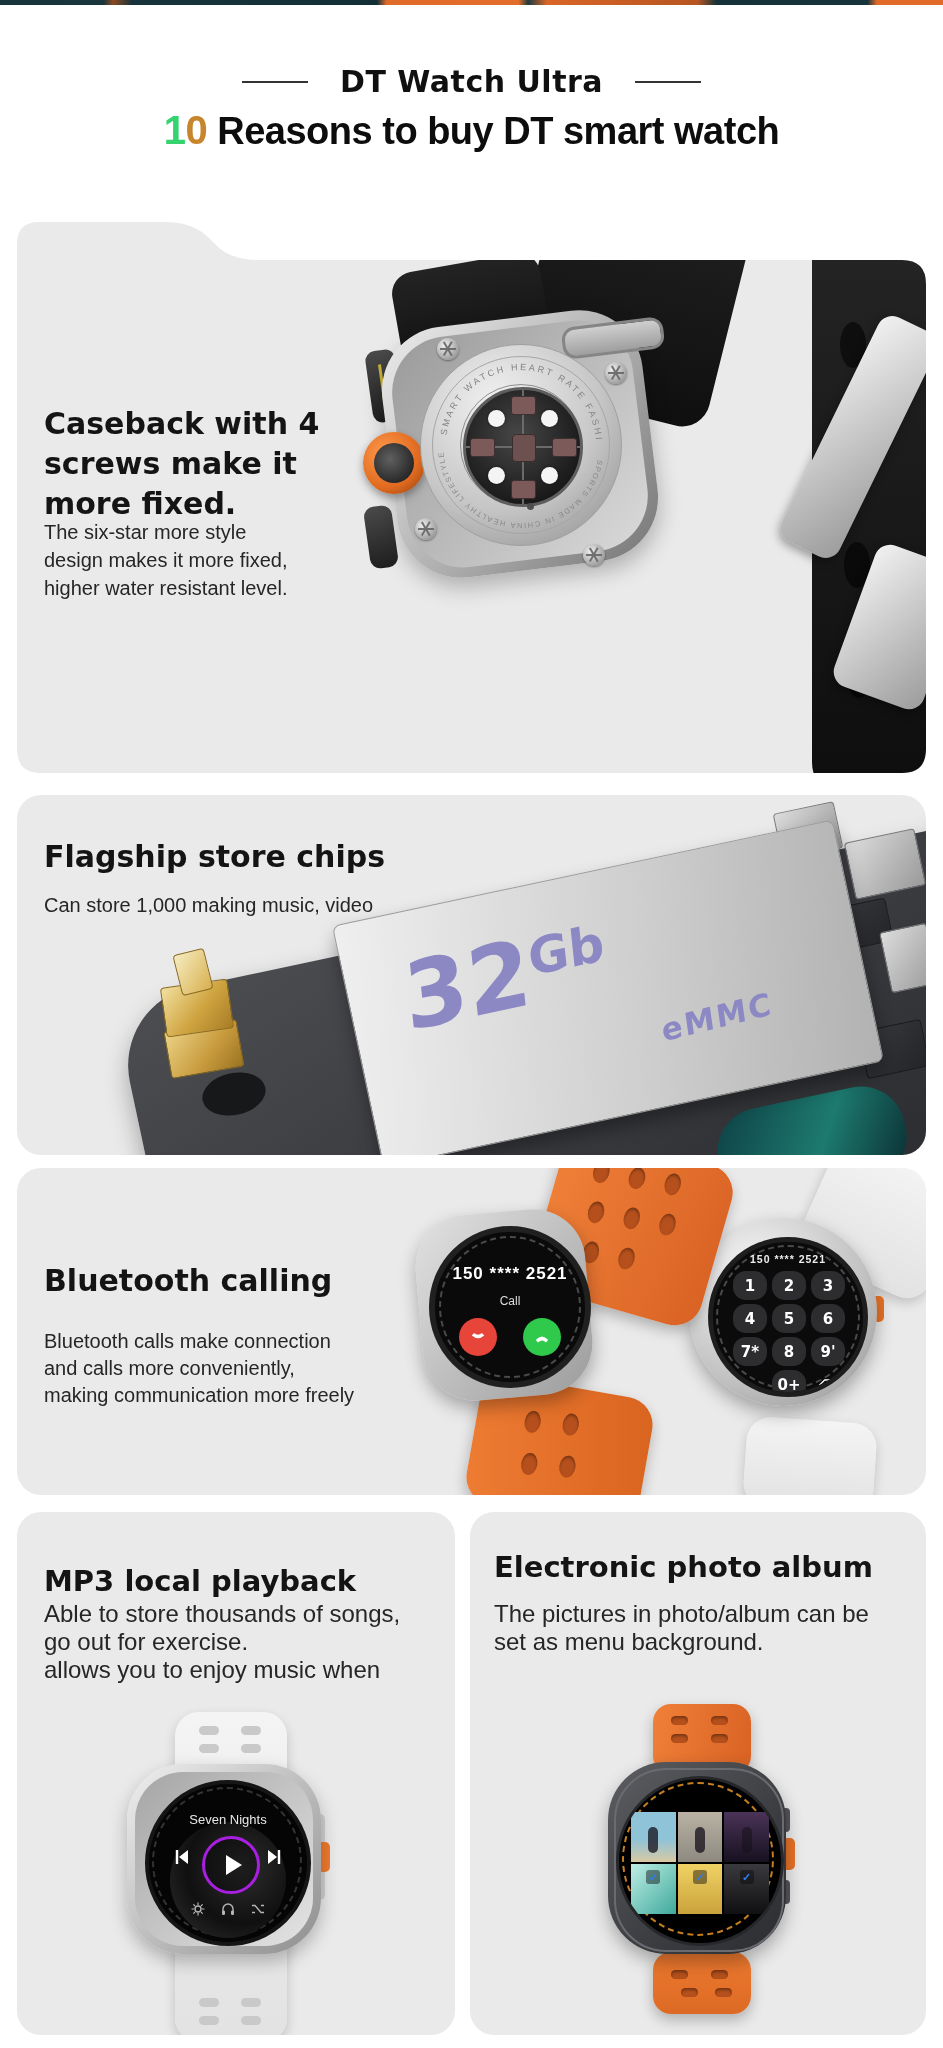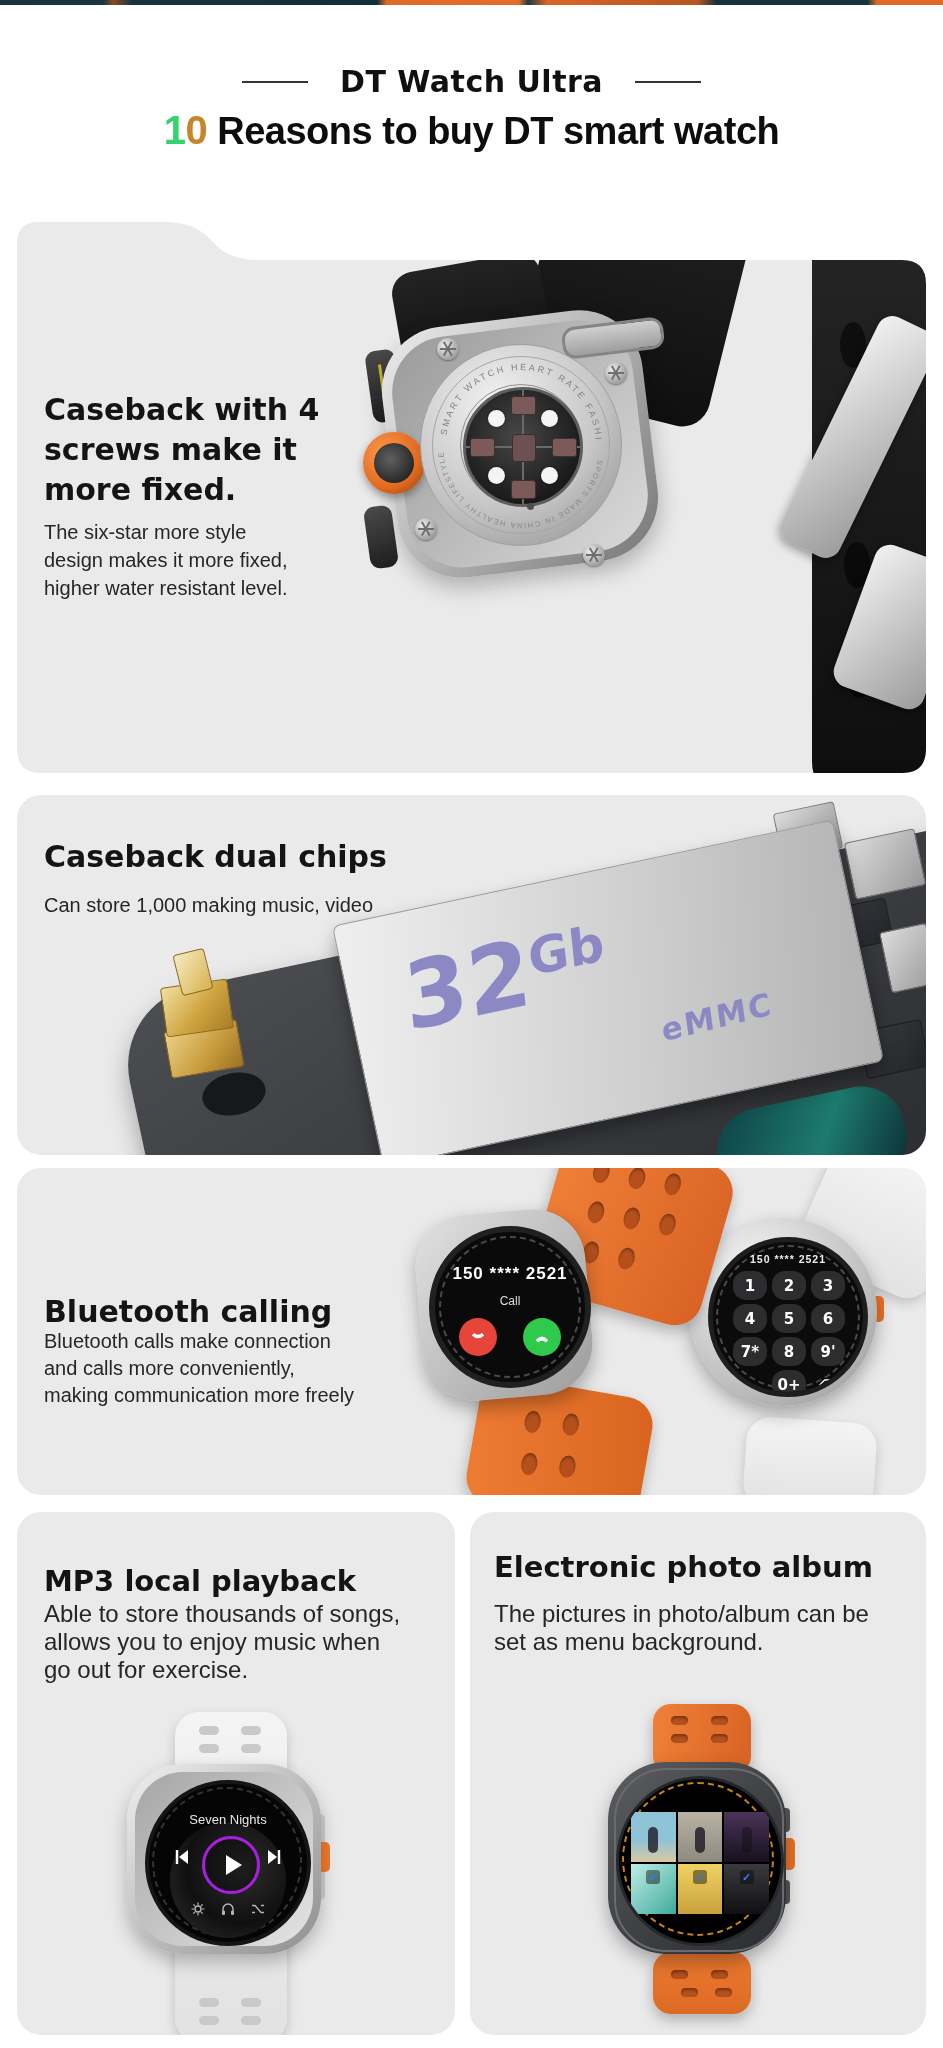--- a/index.html
+++ b/index.html
@@ -221,21 +221,21 @@
         <i style="transform:rotate(120deg);"></i>
       </div>
     <div class="abs screw" style="left:566px;top:322px;">
         <i></i>
         <i style="transform:rotate(60deg);"></i>
         <i style="transform:rotate(120deg);"></i>
       </div>
     <div id="cb-slot" class="abs"></div>
     <div id="cb-mic" class="abs"></div>
 
-    <div class="abs card-h" style="left:27px;top:168px;">
+    <div class="abs card-h" style="left:27px;top:182px;">
       <div>Caseback with 4</div>
       <div>screws make it</div>
       <div>more fixed.</div>
     </div>
     <div class="abs card-b" style="left:27px;top:296px;">
       <div>The six-star more style</div>
       <div>design makes it more fixed,</div>
       <div>higher water resistant level.</div>
     </div>
   </div>
@@ -252,21 +252,21 @@
     <div class="abs comp" style="left:868px;top:132px;width:46px;height:60px;"></div>
     <div class="abs comp" style="left:762px;top:200px;width:50px;height:40px;"></div>
     <div class="abs comp dk" style="left:845px;top:230px;width:62px;height:46px;"></div>
     <div id="teal-part" class="abs"></div>
     <div id="chip" class="abs">
       <div id="chip-text" class="abs">
         <span id="chip-size">32</span><span id="chip-unit">Gb</span>
       </div>
       <div id="chip-type" class="abs">eMMC</div>
     </div>
-    <div class="abs card-h" style="left:27px;top:42px;">Caseback dual chips</div>
+    <div class="abs card-h" style="left:27px;top:42px;">Flagship store chips</div>
     <div class="abs card-b" style="left:27px;top:96px;">
       <div>Can store 1,000 making music, video</div>
     </div>
   </div>
 
   <div id="card-bluetooth" class="card">
 
     <div class="abs white-strap" style="left:795px;top:-15px;width:140px;height:130px;transform:rotate(24deg);"></div>
     <div class="abs white-strap" style="left:728px;top:252px;width:130px;height:90px;transform:rotate(4deg);"></div>
     <div id="bt-crownB" class="abs"></div>
@@ -326,21 +326,21 @@
             <path d="M4 7 Q12 14 20 7 L17 4 Q12 8 7 4 Z" fill="#fff"></path>
           </svg>
       </div>
       <div id="btn-green" class="abs call-btn" style="left:88px;top:86px;">
         <svg width="20" height="14" viewBox="0 0 24 18">
             <path d="M4 13 Q12 4 20 13 L17 16 Q12 11 7 16 Z" fill="#fff"></path>
           </svg>
       </div>
     </div>
 
-    <div class="abs card-h" style="left:27px;top:124px;">Bluetooth calling</div>
+    <div class="abs card-h" style="left:27px;top:93px;">Bluetooth calling</div>
     <div class="abs card-b" style="left:27px;top:160px;line-height:27px;">
       <div>Bluetooth calls make connection</div>
       <div>and calls more conveniently,</div>
       <div>making communication more freely</div>
     </div>
   </div>
 
   <div id="card-mp3" class="card">
     <div id="mp3-strap" class="abs white-strap">
       <div class="abs w-hole" style="left:24px;top:14px;width:20px;height:9px;"></div>
@@ -391,22 +391,22 @@
       </div>
       <div class="abs mp3-ico" style="left:102px;top:118px;">
         <svg width="14" height="14" viewBox="0 0 14 14">
             <path d="M1 3.5 h3 l6 7 h3 M1 10.5 h3 M10 3.5 h3" fill="none" stroke="#b5b5b5" stroke-width="1.3"></path>
           </svg>
       </div>
     </div>
     <div class="abs card-h" style="left:27px;top:49px;font-size:29px;">MP3 local playback</div>
     <div class="abs card-b sm" style="left:27px;top:88px;">
       <div>Able to store thousands of songs,</div>
+      <div>go out for exercise.</div>
       <div>allows you to enjoy music when</div>
-      <div>go out for exercise.</div>
     </div>
   </div>
 
   <div id="card-album" class="card">
     <div class="abs orange-strap" style="left:183px;top:192px;width:98px;height:70px;border-radius:18px;">
       <div class="abs o-hole" style="left:18px;top:12px;width:17px;height:9px;border-radius:5px;"></div>
       <div class="abs o-hole" style="left:58px;top:12px;width:17px;height:9px;border-radius:5px;"></div>
       <div class="abs o-hole" style="left:18px;top:30px;width:17px;height:9px;border-radius:5px;"></div>
       <div class="abs o-hole" style="left:58px;top:30px;width:17px;height:9px;border-radius:5px;"></div>
     </div>

